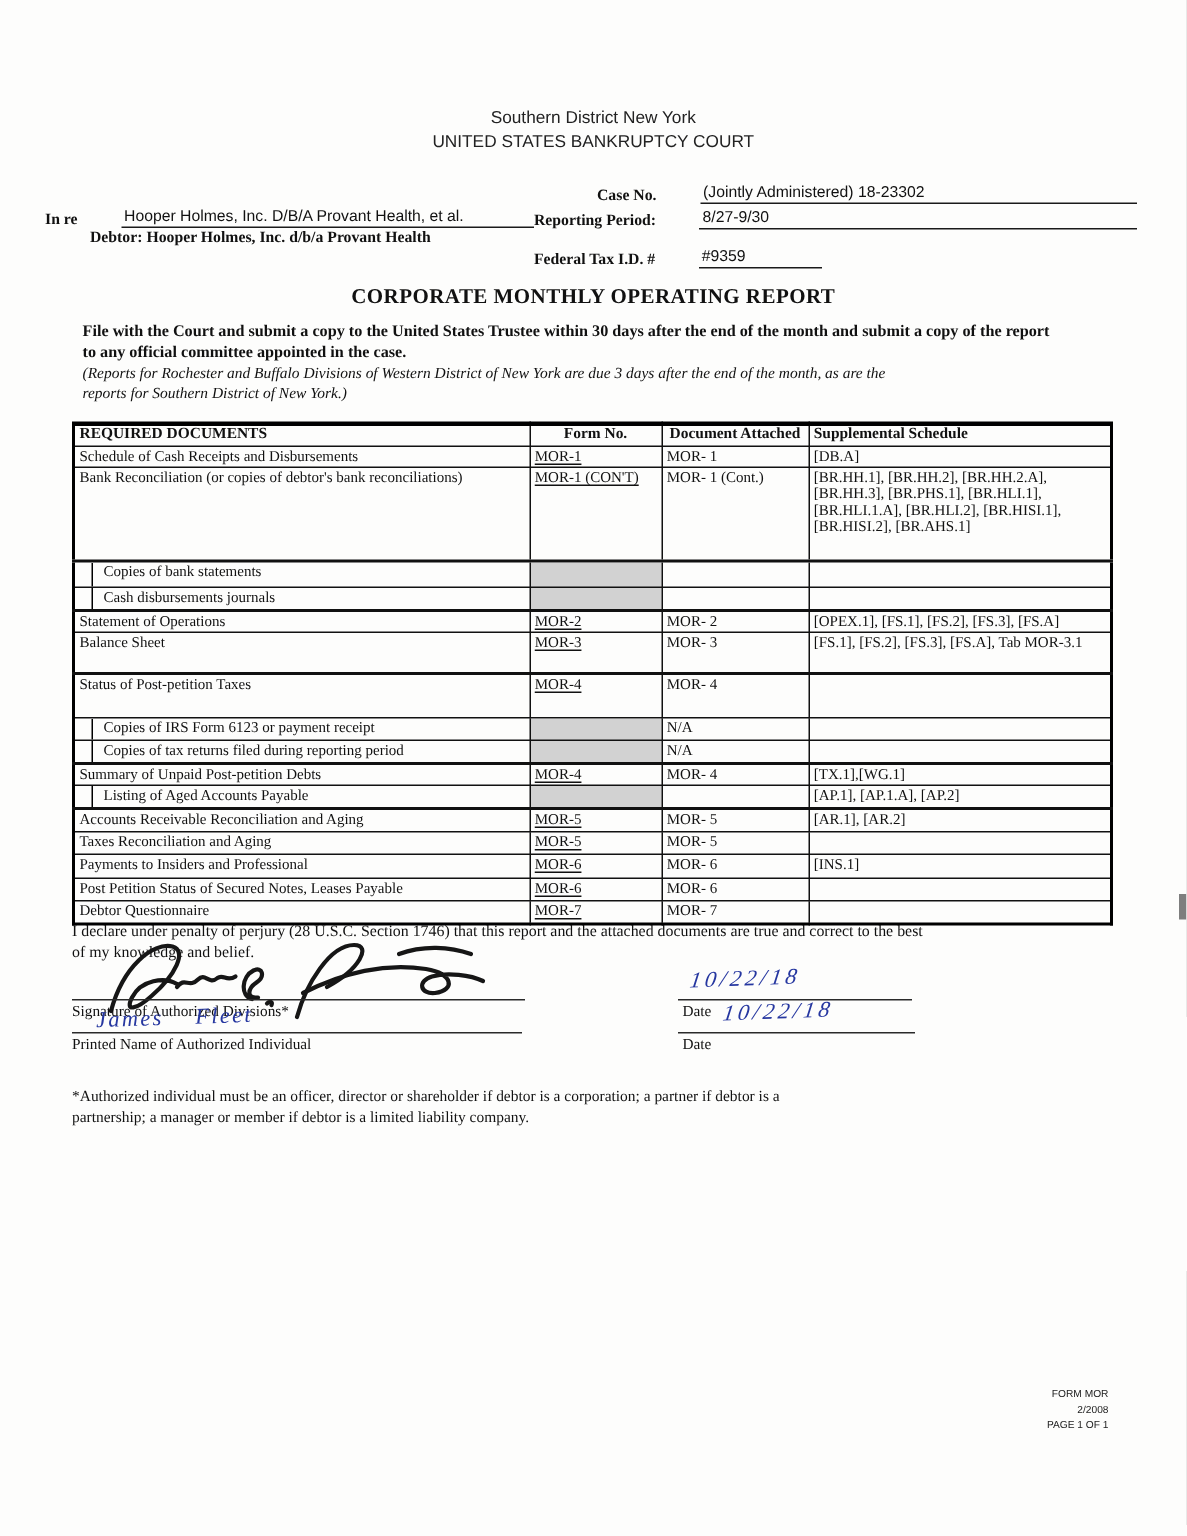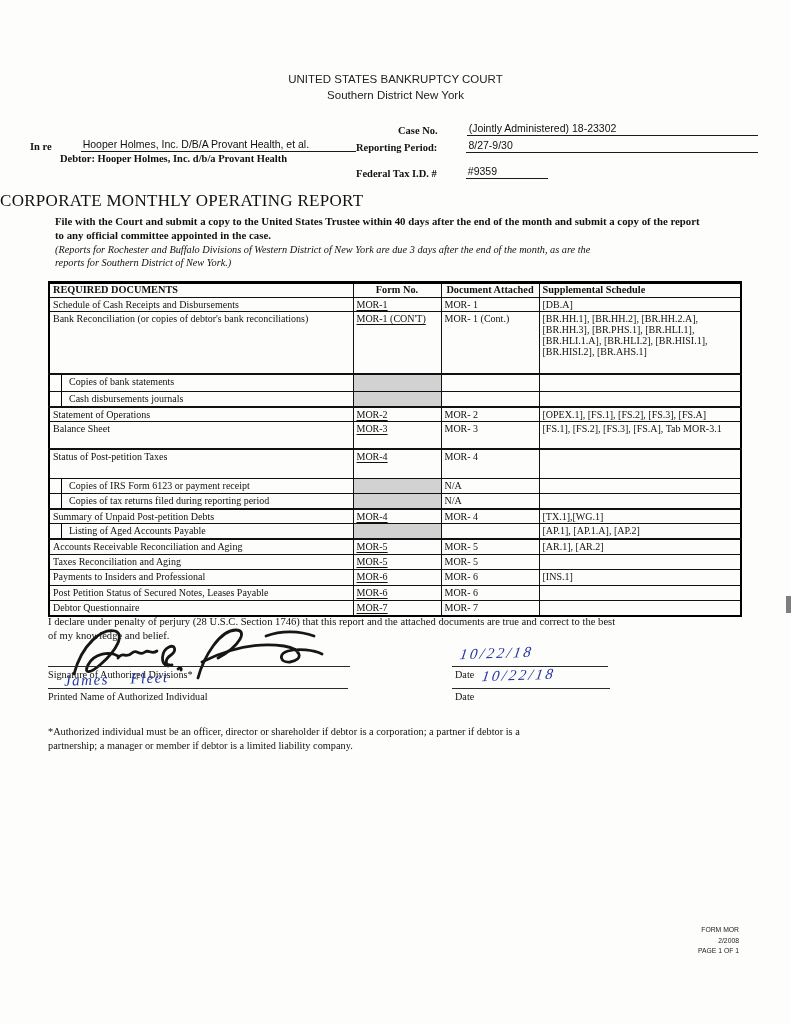--- a/index.html
+++ b/index.html
@@ -20,22 +20,22 @@
   .fieldrow .lbl { font-weight:bold; white-space:nowrap; padding-right:5px; }
   .fieldrow .val { flex:1; border-bottom:1.6px solid #1a1a1a; padding:0 2px 1px 2px;
     font-family:"Liberation Sans", sans-serif; white-space:nowrap;margin-left:24px; }
   .inre   { left:30px;  top:138px; width:326px; }
   .caseno { left:398px; top:122px; right:33px; }
   .debtor { left:60px;  top:139px; font-size:10.5px; font-weight:bold;margin-top:14px; }
   .repper { left:356px; top:139px; right:33px; }
   .fedtax { left:356px; top:165px; width:192px; }
 
   
-  .rpt-title { left:0; right:0; top:191px; text-align:left;
-    font-size:17px; font-weight:normal; letter-spacing:.3px; }
+  .rpt-title { left:0; right:0; top:191px; text-align:center;
+    font-size:14px; font-weight:bold; letter-spacing:.3px; }
   .instr-bold { left:55px; top:215px; width:648px; font-size:10.8px;
     font-weight:bold; line-height:1.28; }
   .instr-ital { left:55px; top:243px; width:548px; font-size:10.3px;
     font-style:italic; line-height:1.3; }
 
   
   .doc-table { position:absolute; left:48px; top:281px; width:692px;
     border-collapse:collapse; table-layout:fixed;
     font-family:"Liberation Serif", serif; font-size:10px; }
   .doc-table td, .doc-table th { border:1px solid #111; padding:1px 3px 0 3px;
@@ -82,22 +82,22 @@
     line-height:1.55; color:#222; }
   .scan-artifact { right:0; top:596px; width:5px; height:17px;
     background:#3a3a3a; opacity:.65; }
 </style>
 </head>
 <body>
 
 <div class="page">
 
   <div class="abs court-head sans">
+    <div>Southern District New York</div>
     <div>UNITED STATES BANKRUPTCY COURT</div>
-    <div>Southern District New York</div>
   </div>
 
   <div class="abs fieldrow inre">
     <span class="lbl">In re</span>
     <span class="val">Hooper Holmes, Inc. D/B/A Provant Health, et al.</span>
   </div>
   <div class="abs fieldrow caseno">
     <span class="lbl">Case No.</span>
     <span class="val">(Jointly Administered)  18-23302</span>
   </div>
@@ -105,21 +105,21 @@
   <div class="abs fieldrow repper">
     <span class="lbl">Reporting Period:</span>
     <span class="val">8/27-9/30</span>
   </div>
   <div class="abs fieldrow fedtax">
     <span class="lbl">Federal Tax I.D. #</span>
     <span class="val">#9359</span>
   </div>
 
   <div class="abs rpt-title">CORPORATE MONTHLY OPERATING REPORT</div>
-  <div class="abs instr-bold">File with the Court and submit a copy to the United States Trustee within 40 days after the end of the month and submit a copy of the report to any official committee appointed in the case.</div>
+  <div class="abs instr-bold">File with the Court and submit a copy to the United States Trustee within 30 days after the end of the month and submit a copy of the report to any official committee appointed in the case.</div>
   <div class="abs instr-ital">(Reports for Rochester and Buffalo Divisions of Western District of New York are due 3 days after the end of the month, as are the reports for Southern District of New York.)</div>
 
   <table class="doc-table">
     <colgroup>
       <col style="width:304px">
         <col style="width:88px">
         <col style="width:98px">
         <col style="width:202px">
     </colgroup>
     <tbody>

